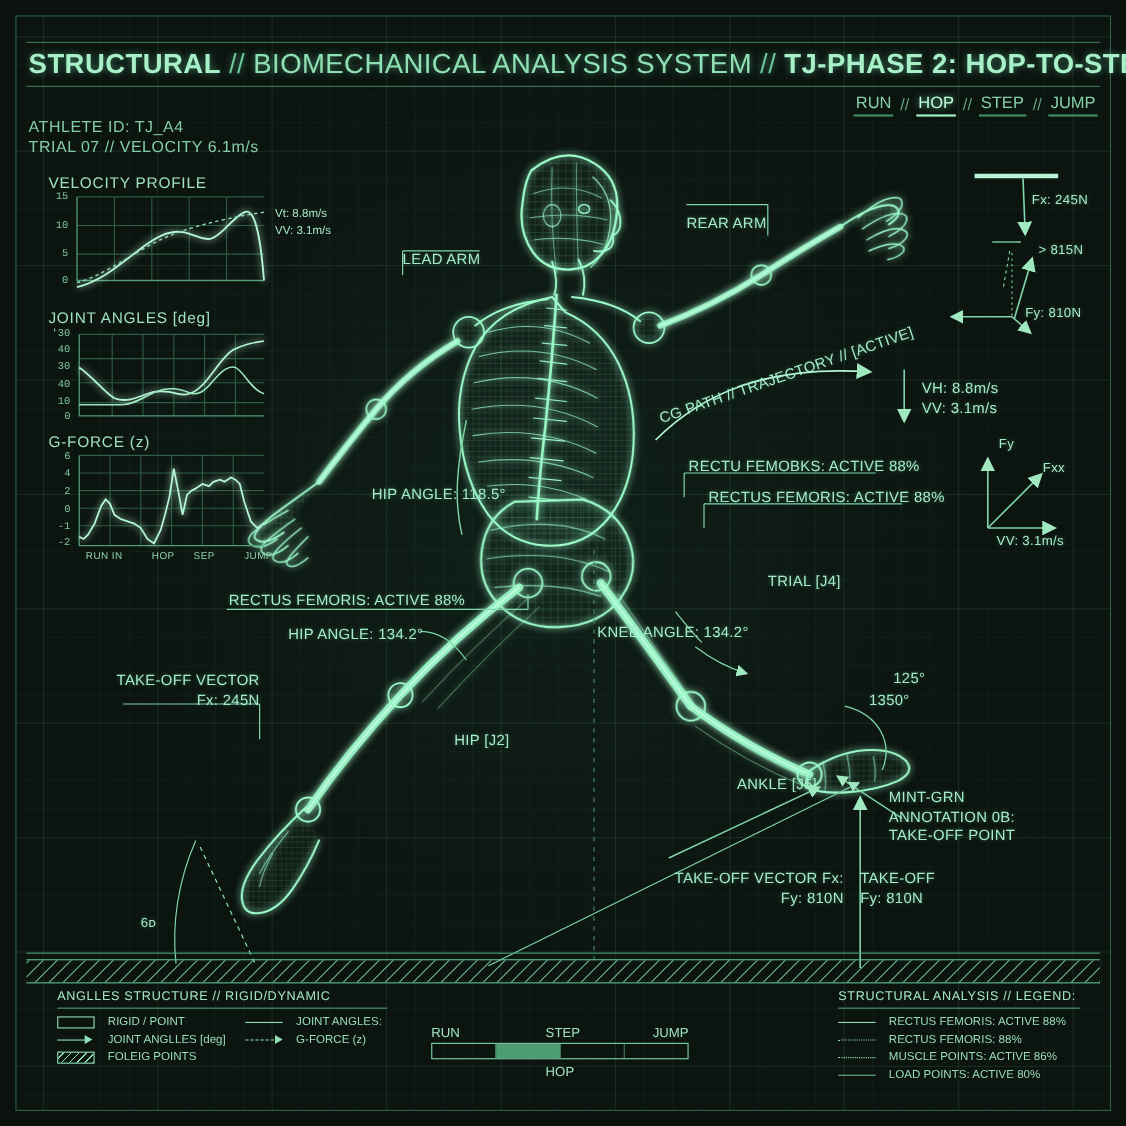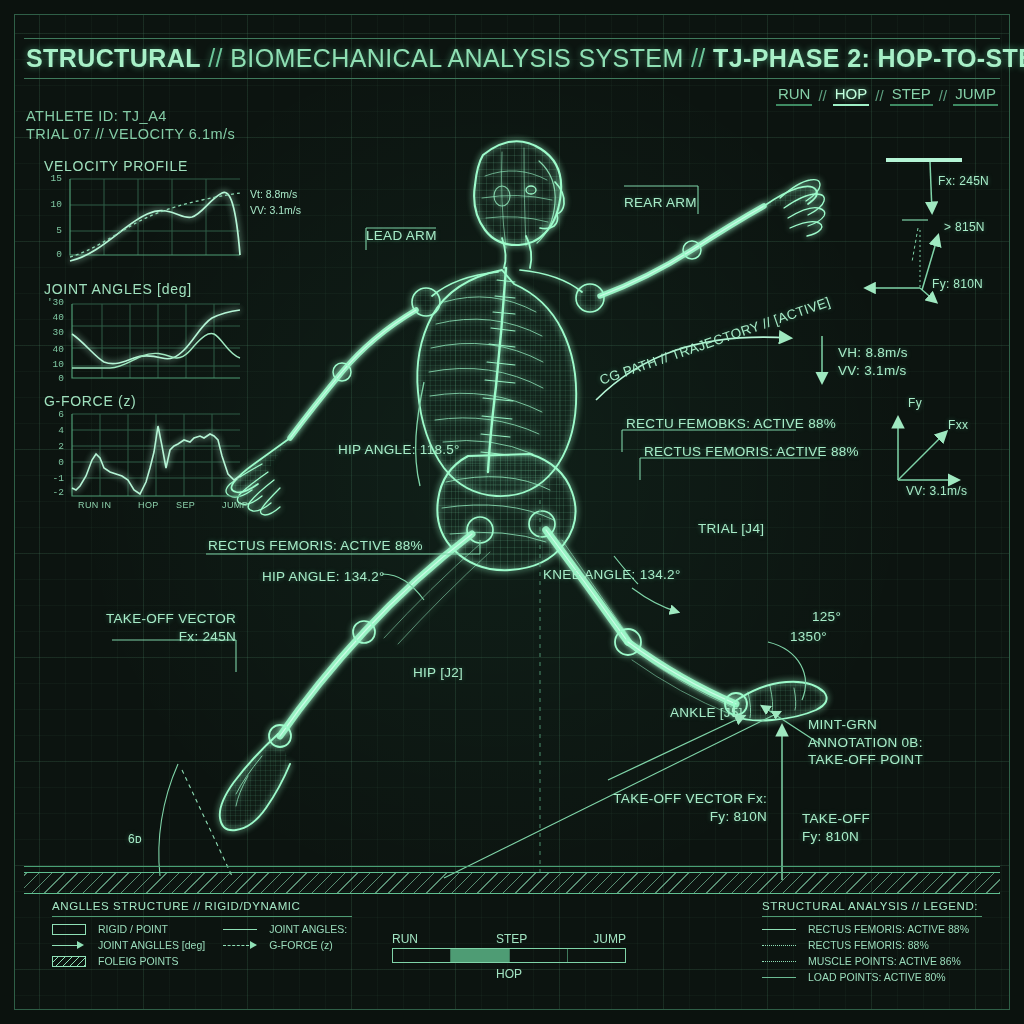--- a/index.html
+++ b/index.html
@@ -513,21 +513,21 @@
   <div class="anno" style="left:670px; top:704px;">ANKLE [J5]</div>
 
   <div class="anno" style="left:812px; top:608px;">125°</div>
   <div class="anno" style="left:790px; top:628px;">1350°</div>
   <div class="anno sm" style="left:128px; top:832px;">6ᴅ</div>
 
   <div class="anno r" style="left:76px; top:610px; width:160px;">TAKE-OFF VECTOR
 Fx: 245N</div>
   <div class="anno r" style="left:603px; top:790px; width:164px;">TAKE-OFF VECTOR Fx:
 Fy: 810N</div>
-  <div class="anno" style="left:802px; top:790px;margin-top:20px;">TAKE-OFF
+  <div class="anno" style="left:782px; top:790px;">TAKE-OFF
 Fy: 810N</div>
   <div class="anno" style="left:808px; top:716px;">MINT-GRN
 ANNOTATION 0B:
 TAKE-OFF POINT</div>
 
   <div class="anno sm" style="left:938px; top:174px;">Fx: 245N</div>
   <div class="anno sm" style="left:944px; top:220px;">&gt; 815N</div>
   <div class="anno sm" style="left:932px; top:277px;">Fy: 810N</div>
 
   <div class="anno sm" style="left:908px; top:396px;">Fy</div>

